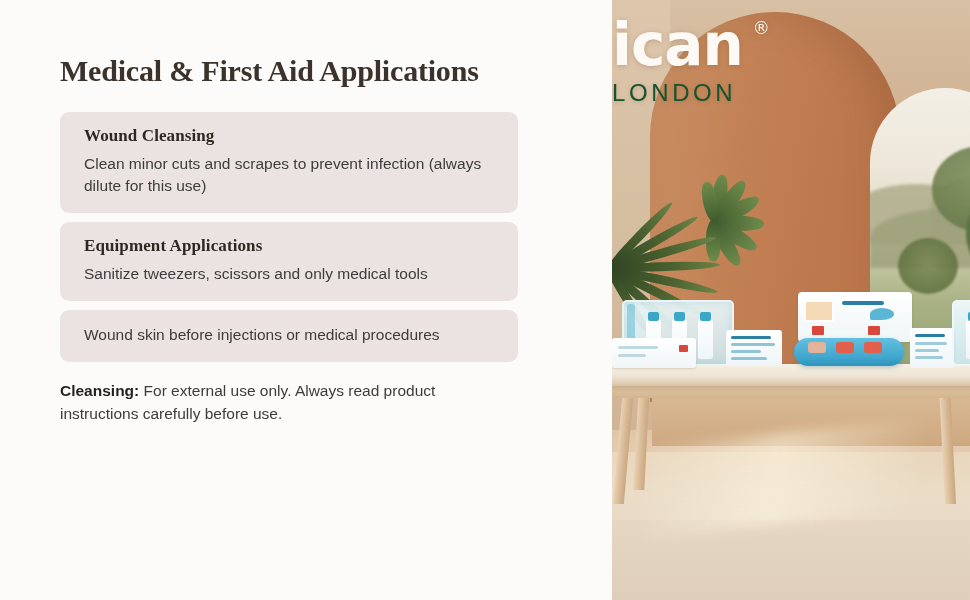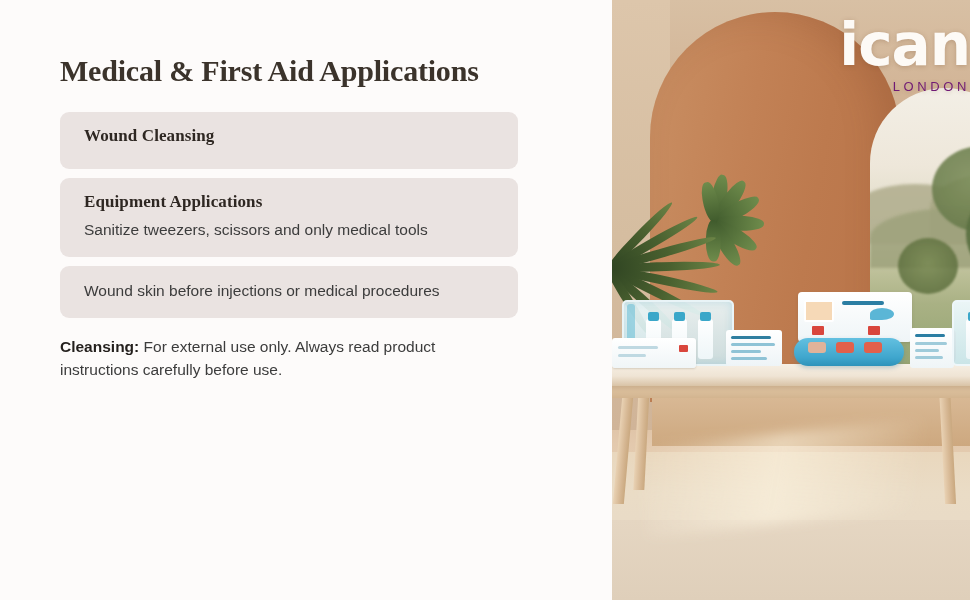--- a/index.html
+++ b/index.html
@@ -372,21 +372,21 @@
     border: 2px solid #eef7fa;
     border-radius: 5px;
   }
   .case-right .bottle { left: 12px; }
 
   
   .logo-block {
     position: absolute;
     left: 0; right: 0;
     top: 18px;
-    text-align: right;
+    text-align: left;
     pointer-events: none;
   }
   .logo-wordmark {
     position: relative;
     display: inline-block;
     font-family: "DejaVu Sans", sans-serif;
     font-size: 58px;
     font-weight: bold;
     line-height: .95;
     color: #fdfaf6;
@@ -398,39 +398,40 @@
     right: -26px;
     top: 2px;
     font-size: 17px;
     font-weight: normal;
     font-family: "DejaVu Sans", sans-serif;
     color: #fbf6ef;
   }
   .logo-sub {
     margin-top: 6px;
     font-family: "Liberation Sans", sans-serif;
-    font-size: 13px;
+    font-size: 24px;
     letter-spacing: 3.6px;
-    color: #701a75;
+    color: #14532d;
     text-shadow: 0 1px 4px rgba(120,80,50,.28);
   }
 </style>
 </head>
 <body>
 
 <div class="banner">
 
   <div class="left-panel">
 
     <h1 class="page-title">Medical &amp; First Aid Applications</h1>
 
     <div class="cards">
 
       <div class="card">
         <div class="card-title">Wound Cleansing</div>
+        <div class="card-text">Clean minor cuts and scrapes to prevent infection (always dilute for this use)</div>
       </div>
 
       <div class="card">
         <div class="card-title">Equipment Applications</div>
         <div class="card-text">Sanitize tweezers, scissors and only medical tools</div>
       </div>
 
       <div class="card">
         <div class="card-text">Wound skin before injections or medical procedures</div>
       </div>

